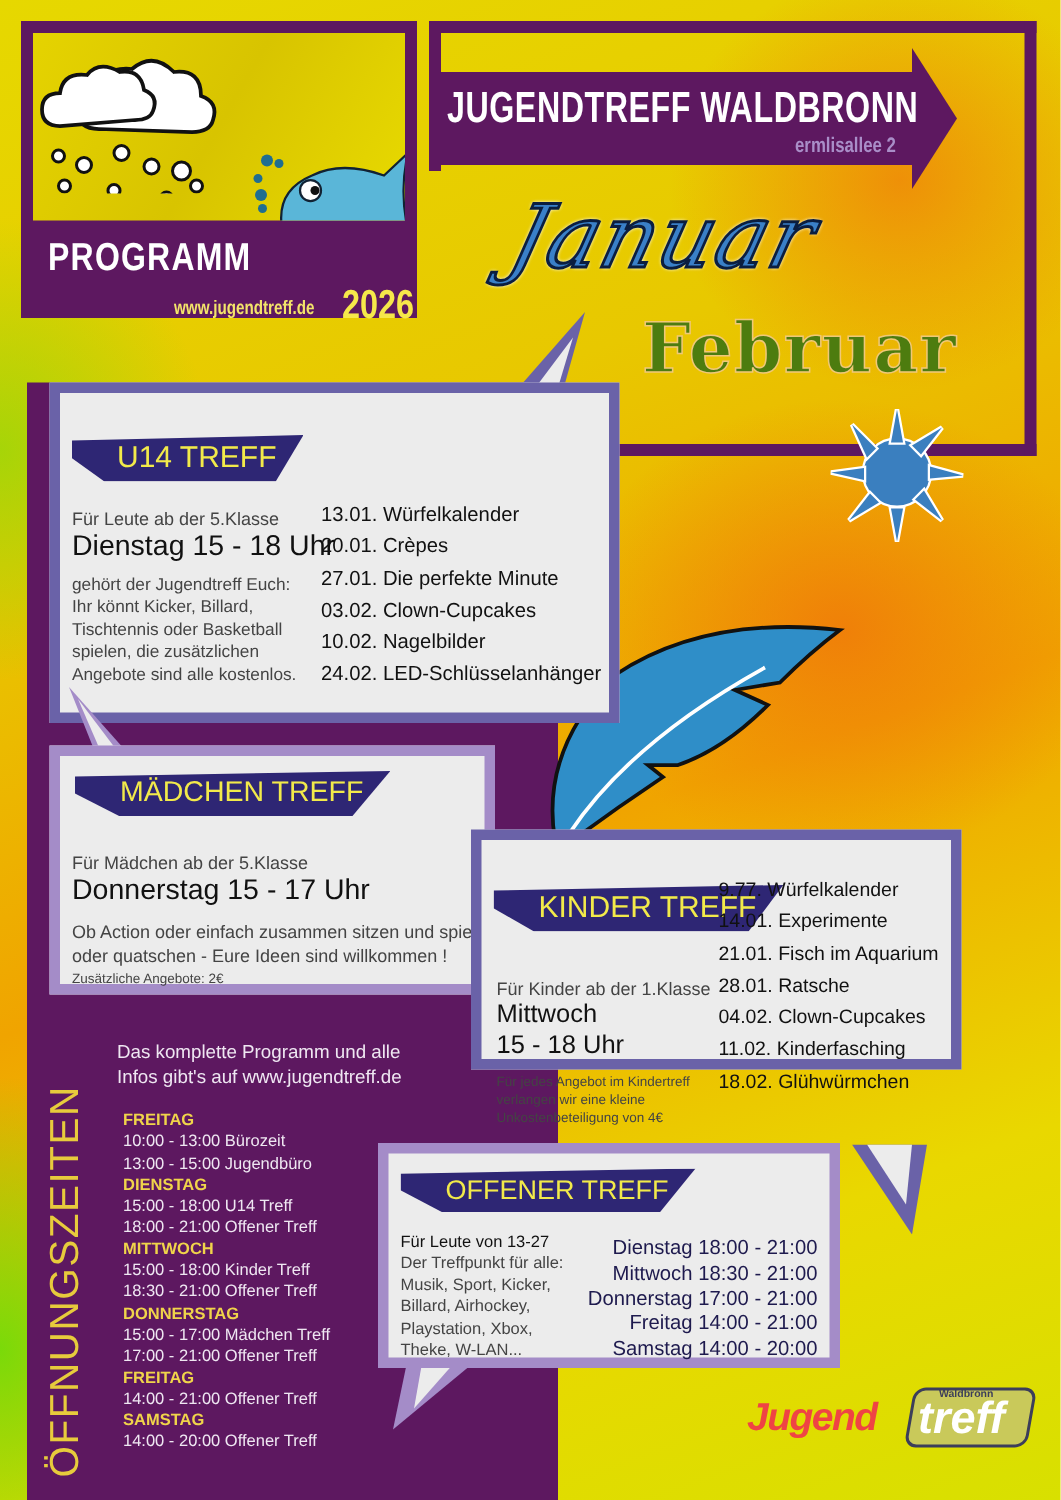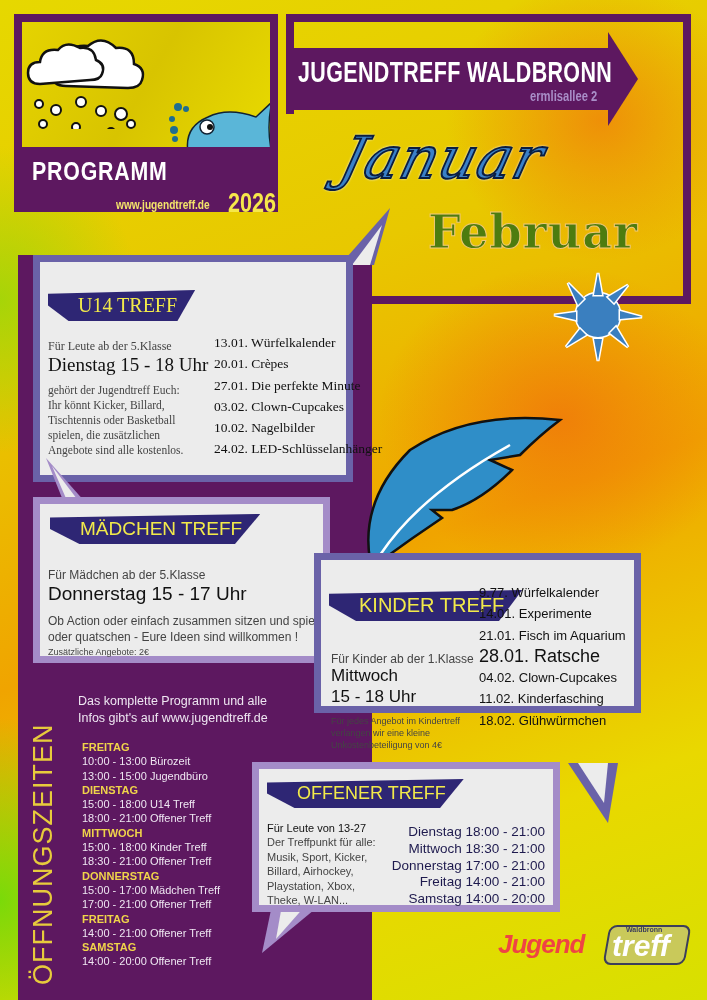--- a/index.html
+++ b/index.html
@@ -49,21 +49,21 @@
     font-size: 20px; padding: 4px 18px 4px 30px;
     clip-path: polygon(0 12%, 100% 0, 88% 100%, 14% 100%, 0 50%);
   }
   .sub { color: #444; font-size: 12px; }
   .big { color: #111; font-size: 19px; }
   .small { color: #444; font-size: 11.5px; line-height: 15px; }
   .tiny { color: #444; font-size: 9px; line-height: 12px; }
   .list-row { color: #111; font-size: 13.5px; line-height: 21.3px; white-space: nowrap; }
 
   
-  .b-u14 { left: 33px; top: 255px; width: 320px; height: 227px; font-family: Liberation Serif, serif; }
+  .b-u14 { left: 33px; top: 255px; width: 380px; height: 227px; }
   .b-u14 .tag { position: absolute; left: 8px; top: 28px; }
   
   .b-maed { left: 33px; top: 497px; width: 297px; height: 166px; }
   
   .b-kind { left: 314px; top: 553px; width: 327px; height: 160px; }
   
   .b-off { left: 252px; top: 762px; width: 308px; height: 150px; }
 
   
   .oz-vert { left: 28px; top: 985px; transform: rotate(-90deg); transform-origin: left top; color: #e7cb3c; font-size: 27px; letter-spacing: 1px; white-space: nowrap; font-weight: normal; }
@@ -195,21 +195,21 @@
   <div class="abs big" style="left:10px;top:127px;font-size:17px">15 - 18 Uhr</div>
   <div class="abs tiny" style="left:10px;top:155px;width:150px">
     <div>Für jedes Angebot im Kindertreff</div>
       <div>verlangen wir eine kleine</div>
       <div>Unkostenbeteiligung von 4€</div>
   </div>
   <div class="abs" style="left:158px;top:22px">
     <div class="list-row" style="font-size:13px"><span>9.77.</span> <span>Würfelkalender</span></div>
     <div class="list-row" style="font-size:13px"><span>14.01.</span> <span>Experimente</span></div>
     <div class="list-row" style="font-size:13px"><span>21.01.</span> <span>Fisch im Aquarium</span></div>
-    <div class="list-row" style="font-size:18px"><span>28.01.</span> <span>Ratsche</span></div>
+    <div class="list-row" style="font-size:13px"><span>28.01.</span> <span>Ratsche</span></div>
     <div class="list-row" style="font-size:13px"><span>04.02.</span> <span>Clown-Cupcakes</span></div>
     <div class="list-row" style="font-size:13px"><span>11.02.</span> <span>Kinderfasching</span></div>
     <div class="list-row" style="font-size:13px"><span>18.02.</span> <span>Glühwürmchen</span></div>
   </div>
 </div>
 
 <div class="abs oz-vert">ÖFFNUNGSZEITEN</div>
 <div class="abs oz-intro">
   <div>Das komplette Programm und alle</div>
     <div>Infos gibt's auf www.jugendtreff.de</div>

